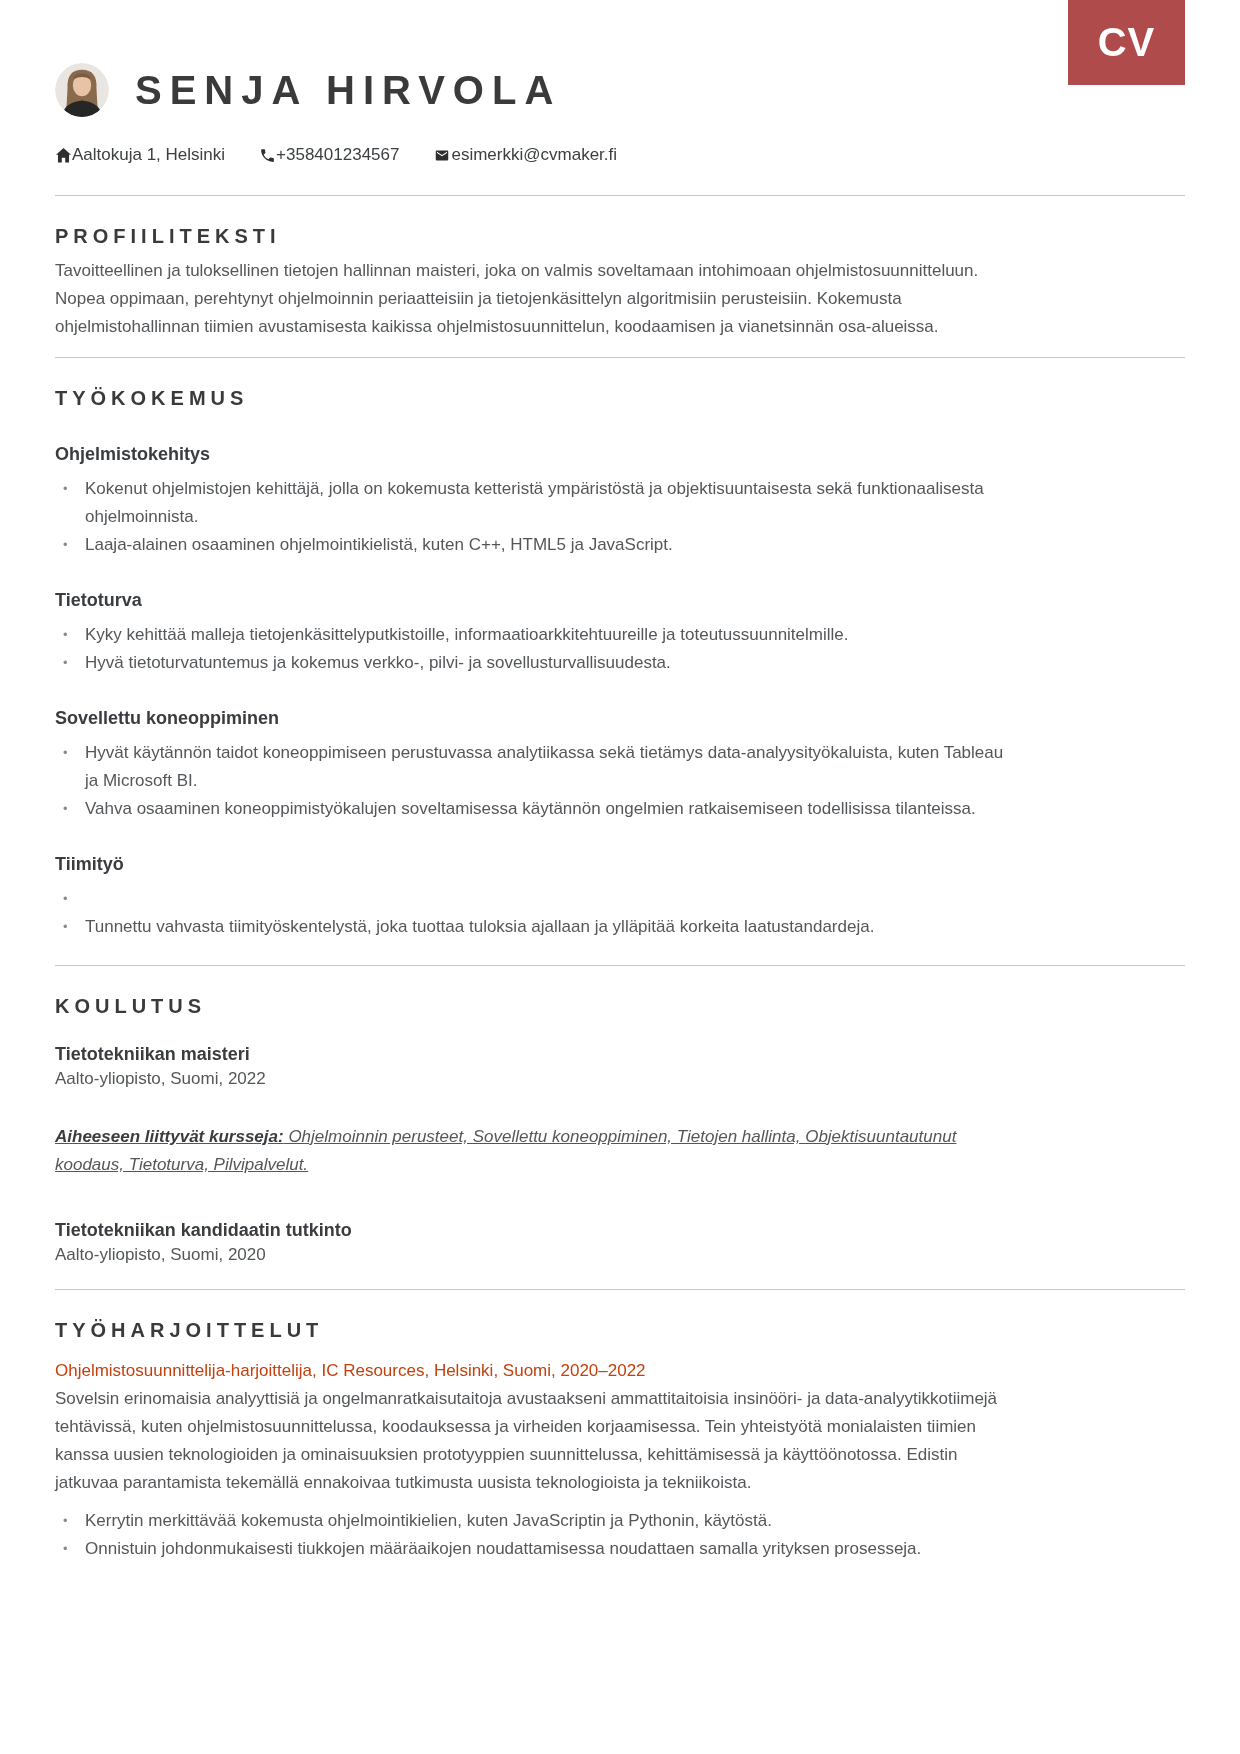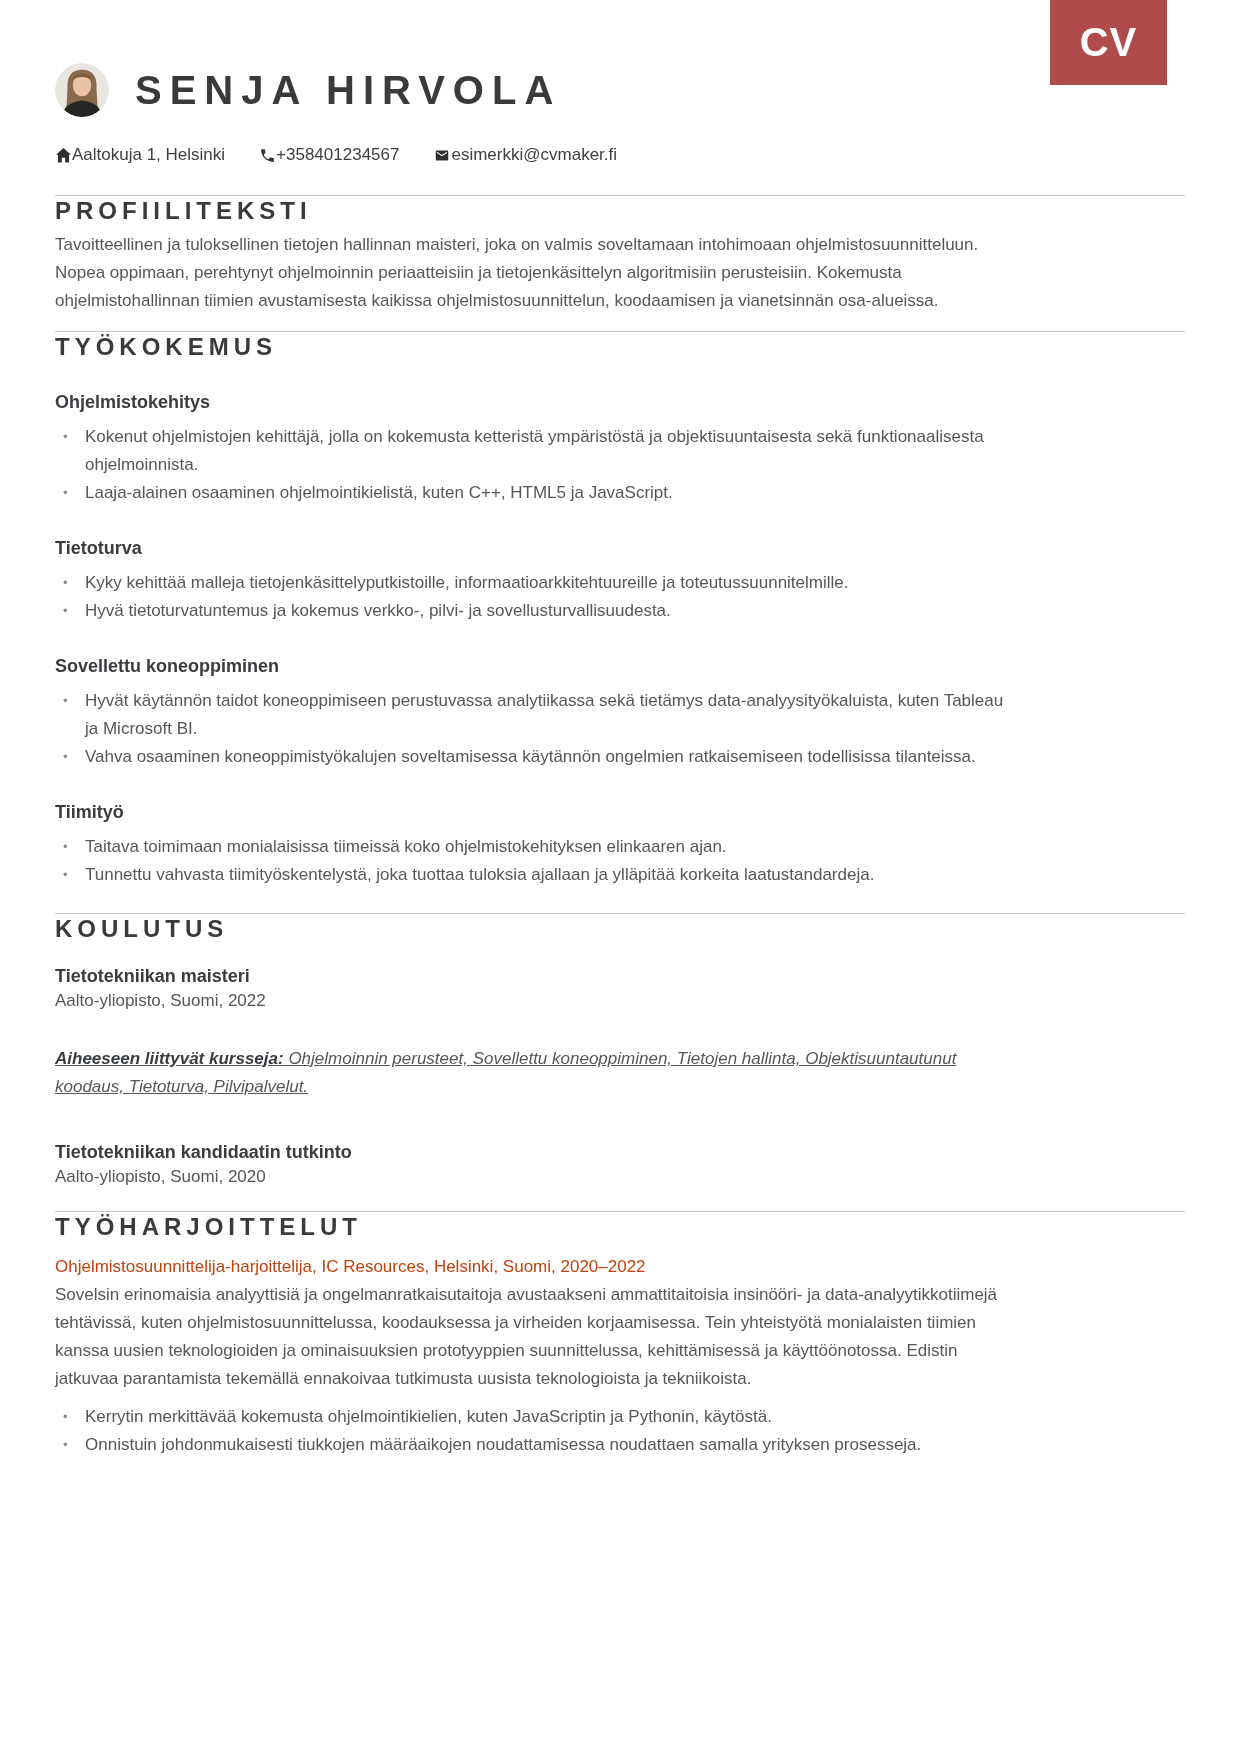--- a/index.html
+++ b/index.html
@@ -14,21 +14,21 @@
     height: 1754px;
     margin: 0 auto;
     background: #ffffff;
     padding: 0 55px;
     overflow: hidden;
   }
   
   .cv-badge {
     position: absolute;
     top: 0;
-    right: 73px;
+    right: 55px;
     width: 117px;
     height: 85px;
     background: #b04b4b;
     display: flex;
     align-items: center;
     justify-content: center;
   }
   .cv-badge span {
     color: #ffffff;
     font-size: 40px;
@@ -70,21 +70,22 @@
     border: none;
     border-top: 1px solid #c8c8c8;
     height: 0;
   }
   .divider.d1 { margin-top: 30px; }
   .divider.d2 { margin-top: 16px; }
   .divider.d3 { margin-top: 24px; }
   .divider.d4 { margin-top: 20px; }
   
   h2.section-title {
-    font-size: 24px;
+    margin-top: 26px;
+    font-size: 20px;
     font-weight: 700;
     letter-spacing: 5px;
     color: #3a3a3a;
     line-height: 29px;
   }
   .text-col { max-width: 960px; }
   p.body-text {
     margin-top: 6px;
     font-size: 17px;
     line-height: 28px;
@@ -252,21 +253,20 @@
       <li>
           <span class="dot"></span>
           <span>Vahva osaaminen koneoppimistyökalujen soveltamisessa käytännön ongelmien ratkaisemiseen todellisissa tilanteissa.</span>
         </li>
     </ul>
 
     <h3 class="group-title">Tiimityö</h3>
     <ul class="bullets">
       <li>
           <span class="dot"></span>
-          <span>Taitava toimimaan monialaisissa tiimeissä koko ohjelmistokehityksen elinkaaren ajan.</span>
         </li>
       <li>
           <span class="dot"></span>
           <span>Tunnettu vahvasta tiimityöskentelystä, joka tuottaa tuloksia ajallaan ja ylläpitää korkeita laatustandardeja.</span>
         </li>
     </ul>
   </section>
 
   <hr class="divider d3">
 

